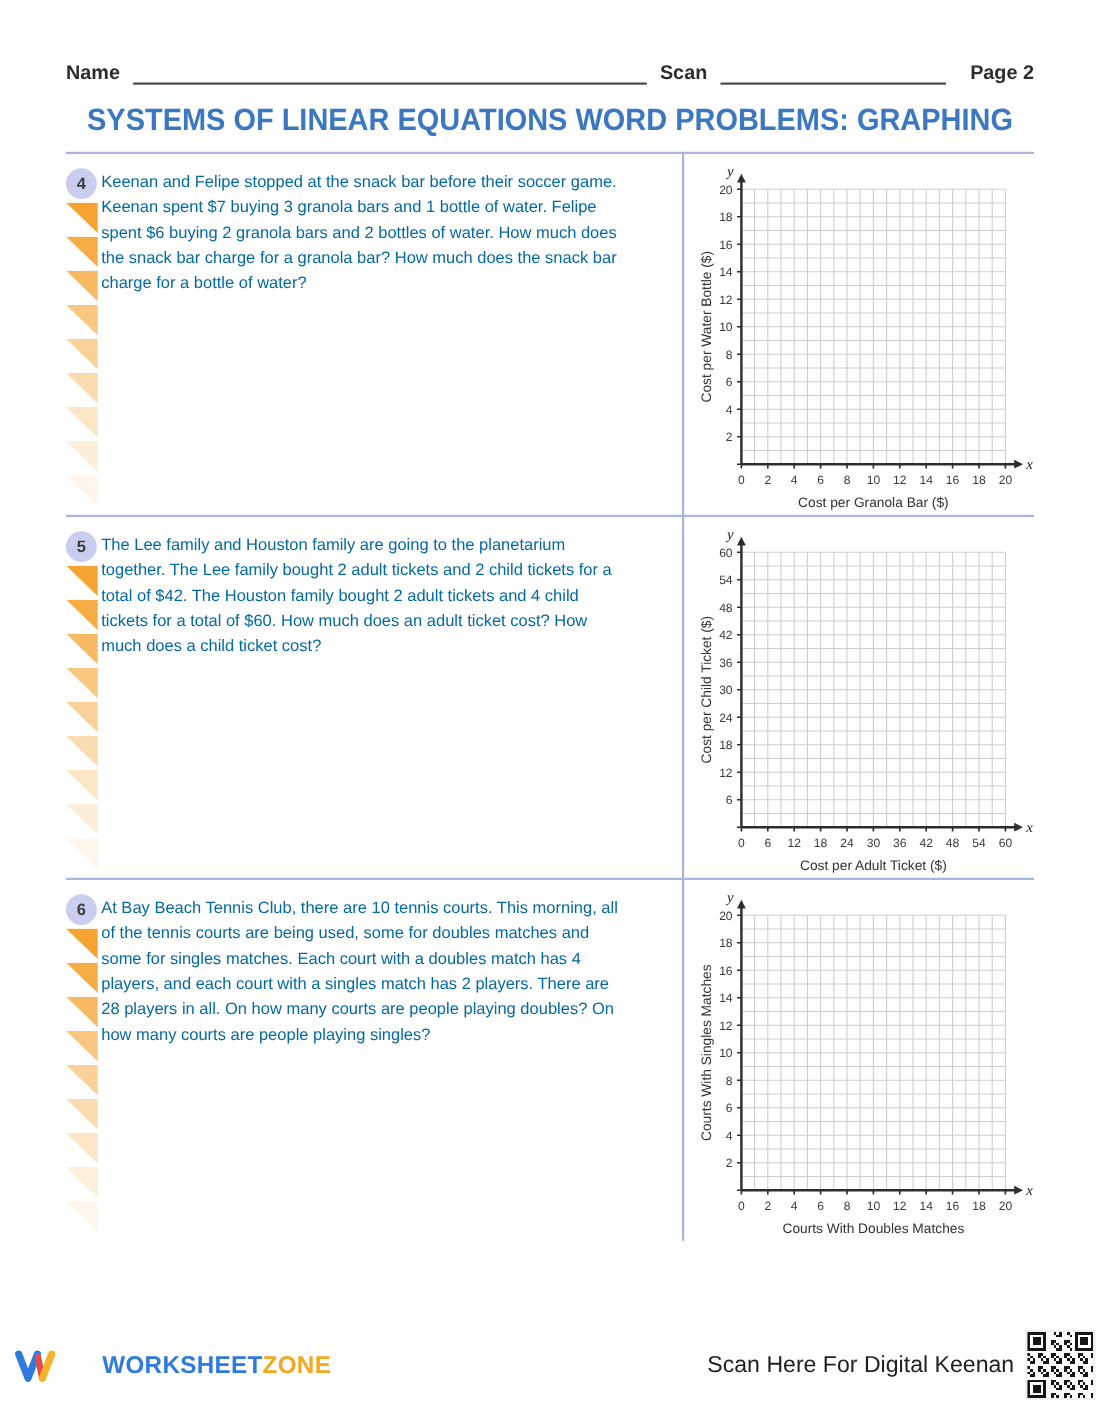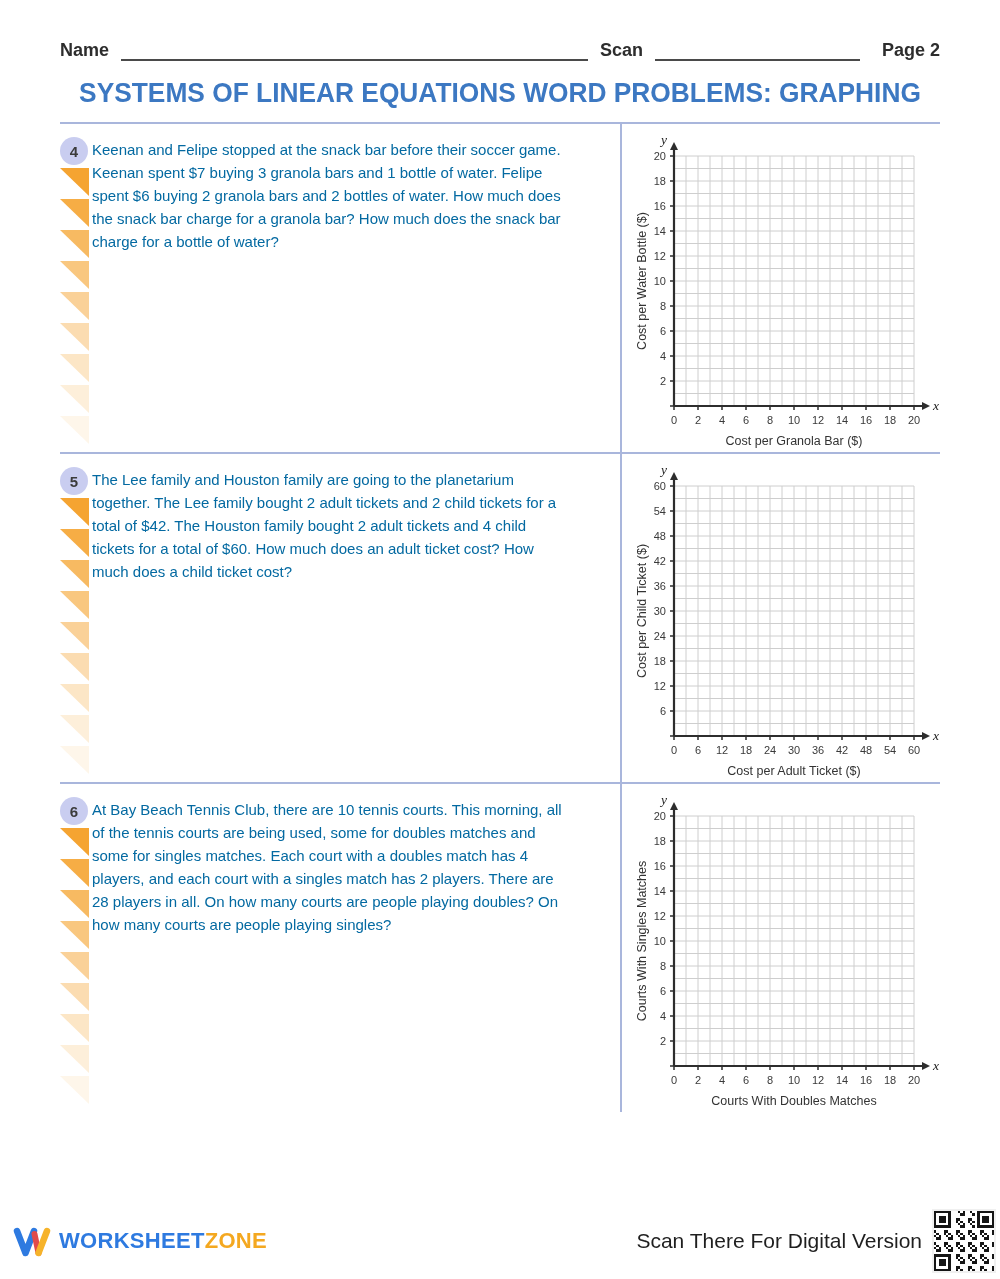--- a/index.html
+++ b/index.html
@@ -4,21 +4,21 @@
 <style>
   * { margin:0; padding:0; box-sizing:border-box; }
   body { background:#fff; }
   .page {
     width:1000px; height:1279px; background:#ffffff; position:relative;
     font-family:"Liberation Sans", sans-serif; color:#3f3f3f;
     display:flex; flex-direction:column; overflow:hidden;
   }
   
   .header-row {
-    margin:40px 60px 0; display:flex; align-items:flex-end; gap:12px;
+    margin:56px 60px 0; display:flex; align-items:flex-end; gap:12px;
     font-size:18px; font-weight:bold; color:#2d2d2d;
   }
   .blank-line { border-bottom:2px solid #4a4a4a; height:20px; }
   .name-line { flex:1 1 auto; }
   .date-line { flex:0 0 205px; }
   .page-num { margin-left:10px; white-space:nowrap;text-align:center; }
   
   .title {
     margin-top:16px; text-align:center; color:#3c78c2; font-size:28px; font-weight:bold;
     letter-spacing:0px; transform:scaleX(0.94); transform-origin:center;
@@ -47,21 +47,21 @@
   .prob-text { font-size:15px; line-height:23px; color:#0369a1; max-width:512px; }
   .graph-col { flex:1 1 auto; padding:10px 0 0 12px; }
   
   .tick { font-size:11px; fill:#3a3a3a; font-family:"Liberation Sans", sans-serif; }
   .ax-title { font-size:12.5px; fill:#333; font-family:"Liberation Sans", sans-serif; }
   .ax-letter { font-size:13.5px; font-style:italic; fill:#222; font-family:"Liberation Serif", serif; }
   
   .footer { margin-top:auto; padding:0 4px 6px 12px; display:flex; align-items:center; }
   .brand { display:flex; align-items:center; gap:7px; }
   .brand-text { font-size:22px; font-weight:bold; letter-spacing:.3px; }
-  .brand-first { color:#2e7ae0; } .brand-second { color:#f4a820; }
+  .brand-first { color:#2e7ae0;margin-left:34px; } .brand-second { color:#f4a820; }
   .footer-right { margin-left:auto; display:flex; align-items:center; gap:10px; }
   .scan-text { font-size:21px; color:#1f1f1f; }
   .qr-box { background:#f0f0f0; padding:2px; line-height:0; }
 </style>
 </head>
 <body>
 
 <div class="page">
 
   <div class="header-row">
@@ -421,21 +421,21 @@
   <div class="footer">
     <div class="brand">
       <svg width="40" height="38" viewBox="0 0 38 38">
         <path d="M4 9 L12.5 31 L21 9" fill="none" stroke="#2e7ae0" stroke-width="6.5" stroke-linecap="round" stroke-linejoin="round"></path>
         <path d="M21.5 12 L25.5 31" fill="none" stroke="#e14b4b" stroke-width="6" stroke-linecap="round"></path>
         <path d="M25.5 31 L34 9" fill="none" stroke="#f6b32a" stroke-width="6.5" stroke-linecap="round"></path>
       </svg>
       <span class="brand-text"><span class="brand-first">WORKSHEET</span><span class="brand-second">ZONE</span></span>
     </div>
     <div class="footer-right">
-      <span class="scan-text">Scan There For Digital Version</span>
+      <span class="scan-text">Scan Here For Digital Keenan</span>
       <span class="qr-box">
         <svg width="60" height="60" viewBox="0 0 25 25" shape-rendering="crispEdges">
             <rect x="0" y="0" width="25" height="25" fill="#fff"></rect>
             <rect x="0" y="0" width="7" height="7" fill="#151515"></rect>
             <rect x="1" y="1" width="5" height="5" fill="#fff"></rect>
             <rect x="2" y="2" width="3" height="3" fill="#151515"></rect>
             <rect x="18" y="0" width="7" height="7" fill="#151515"></rect>
             <rect x="19" y="1" width="5" height="5" fill="#fff"></rect>
             <rect x="20" y="2" width="3" height="3" fill="#151515"></rect>
             <rect x="0" y="18" width="7" height="7" fill="#151515"></rect>

